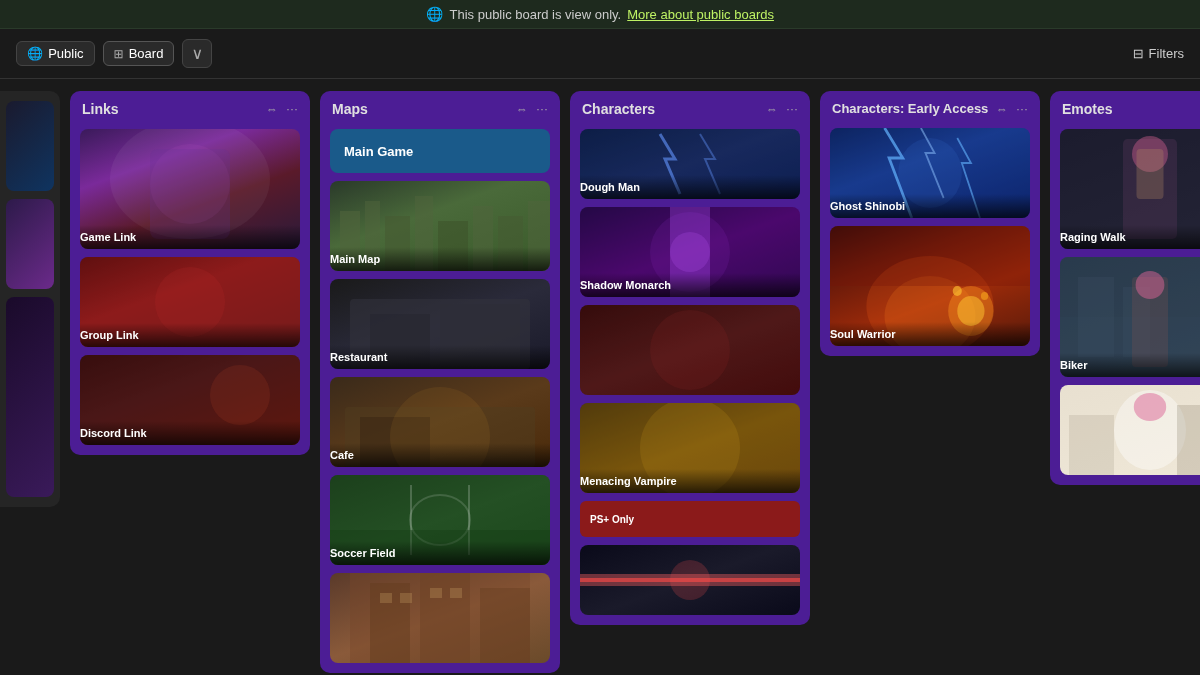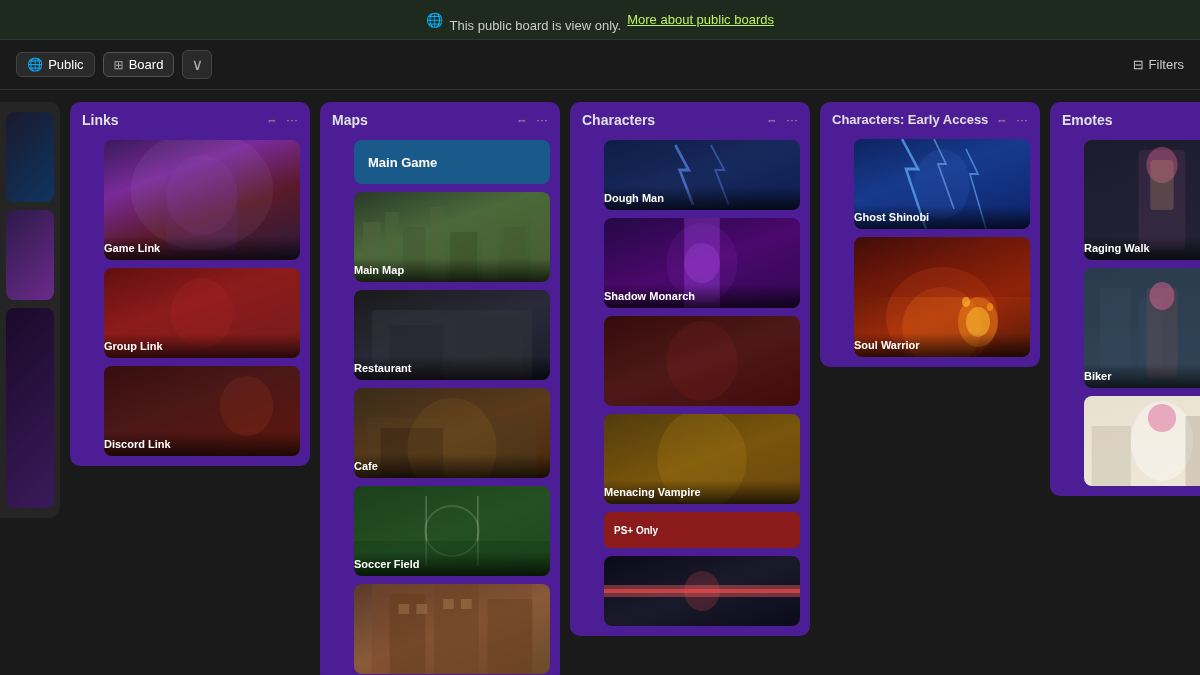--- a/index.html
+++ b/index.html
@@ -18,21 +18,21 @@
       padding: 6px 0;
       text-align: center;
       font-size: 13px;
       display: flex;
       align-items: center;
       justify-content: center;
       gap: 6px;
       border-bottom: 1px solid #2a3a2a;
     }
     .notif-bar .globe-icon { color: #4caf50; font-size: 14px; }
-    .notif-bar .view-only { color: #ccc; margin-top: 12px; }
+    .notif-bar .view-only { color: #ccc; }
     .notif-bar .learn-more { color: #bef264; cursor: pointer; text-decoration: underline; }
 
     
     .toolbar {
       background: #1a1a1a;
       padding: 10px 16px;
       display: flex;
       align-items: center;
       gap: 10px;
       border-bottom: 1px solid #333;
@@ -122,21 +122,20 @@
       max-height: 100%;
       overflow: hidden;
     }
 
     .card-wrap {
       position: relative;
       border-radius: 8px;
       overflow: hidden;
       cursor: pointer;
       flex-shrink: 0;
-      margin-left: 24px;
     }
     .card-inner {
       width: 100%;
       height: 90px;
       display: flex;
       align-items: flex-end;
     }
     .card-inner-tall {
       width: 100%;
       height: 120px;

